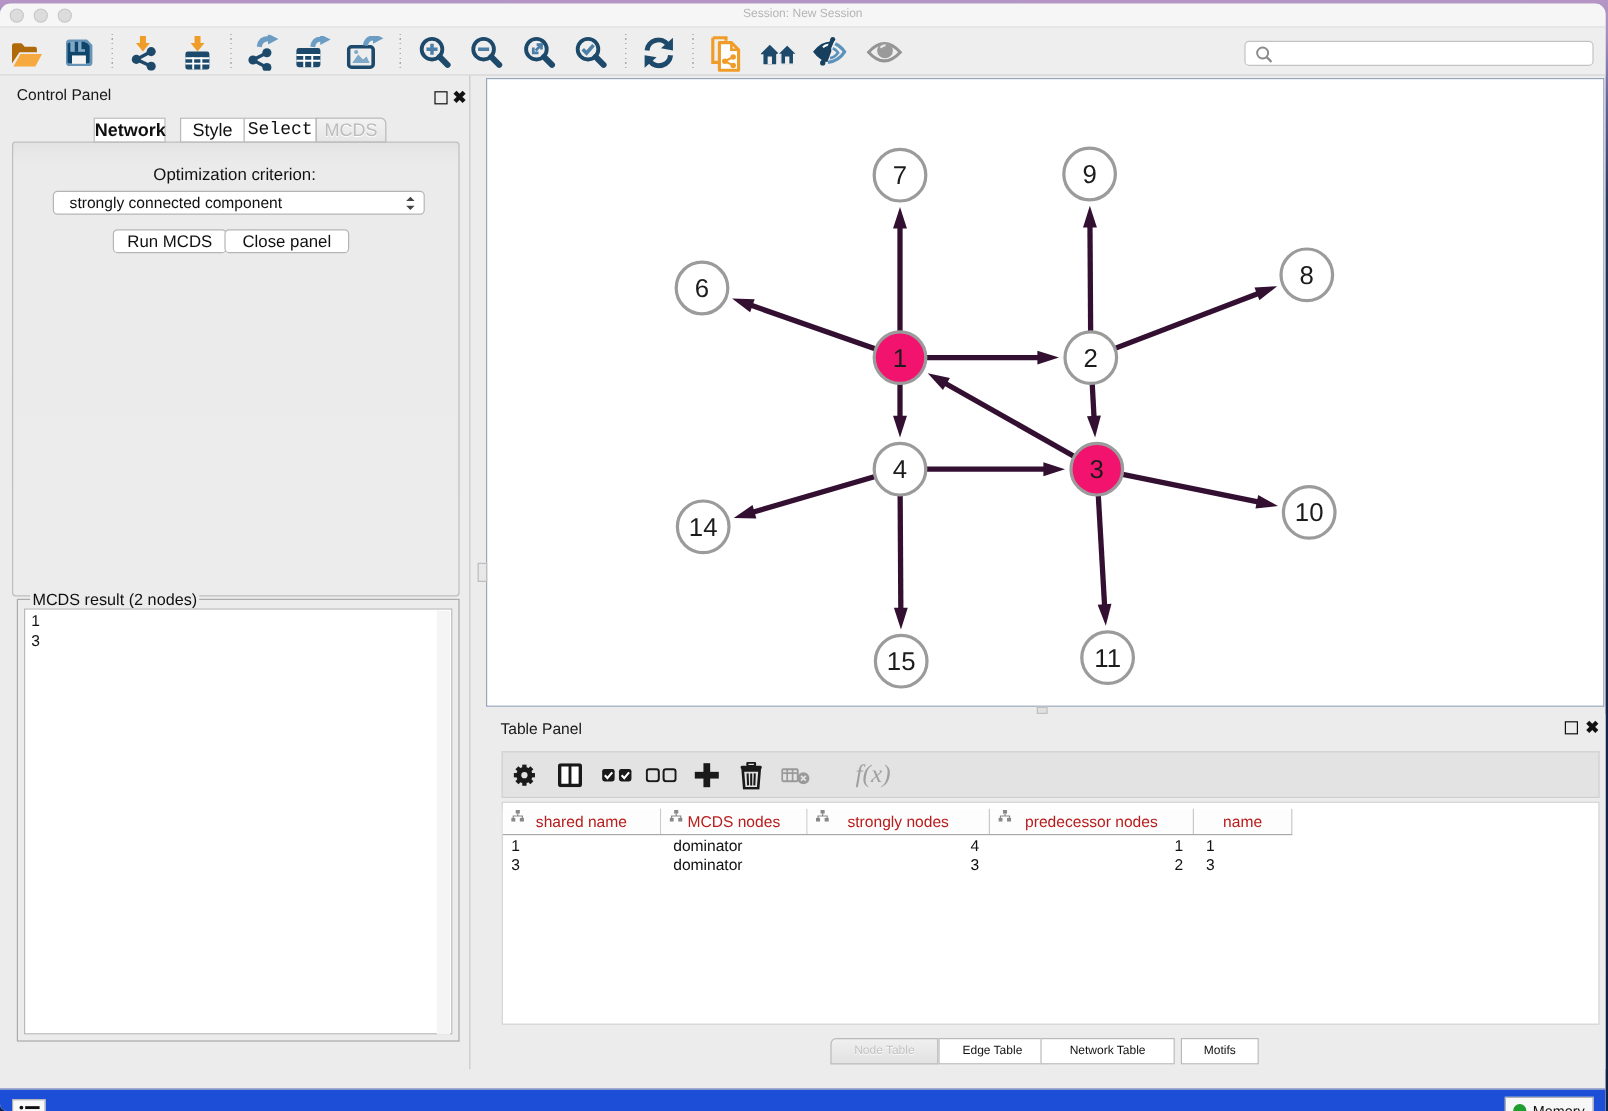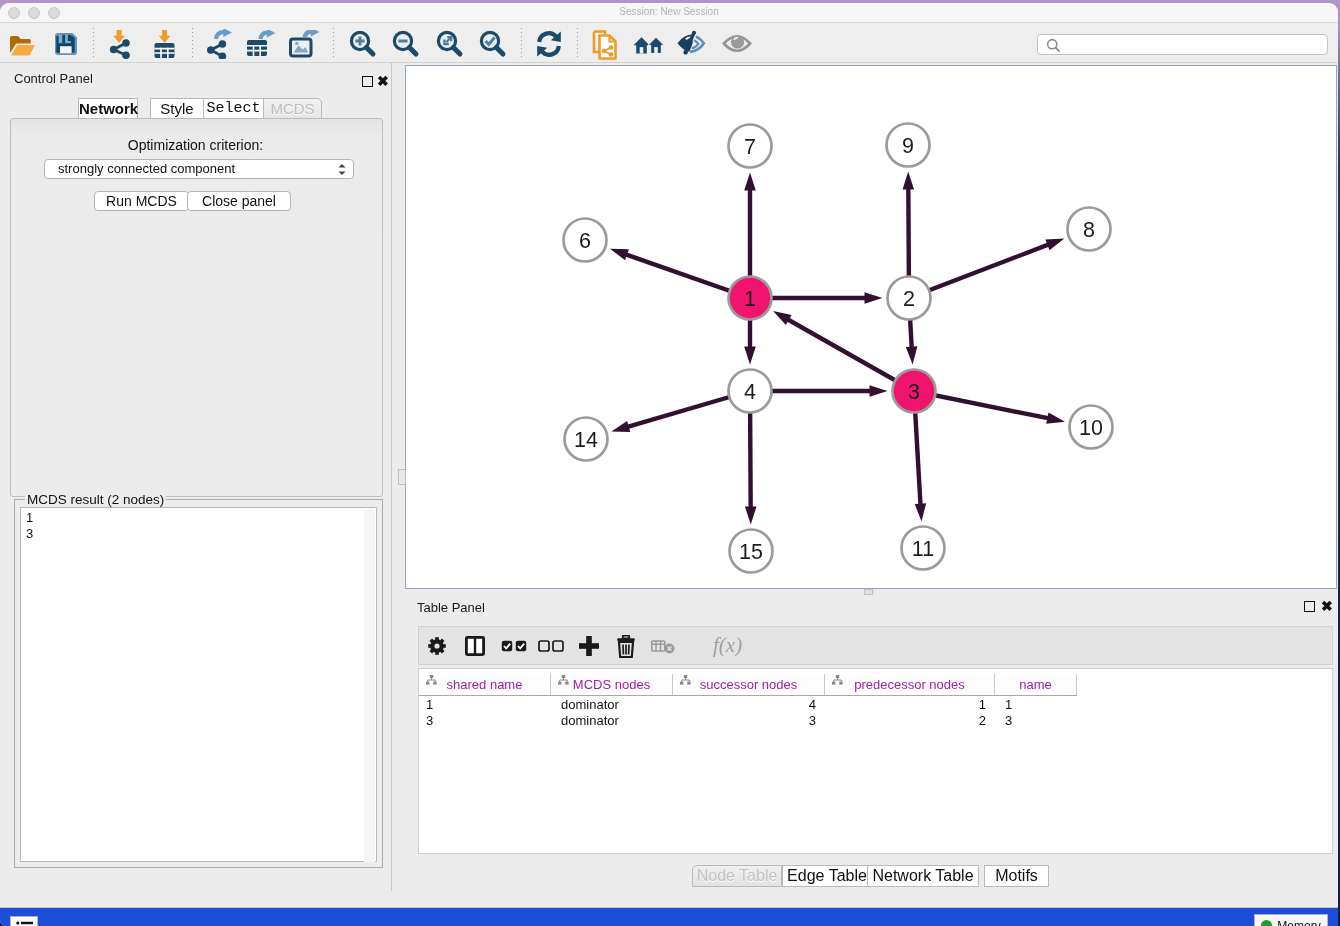--- a/index.html
+++ b/index.html
@@ -64,26 +64,26 @@
   #nettext { position:absolute; top:4px; width:100%; text-align:center;
     font-size:13px; font-weight:bold; color:#111; }
   
   #tpanel { position:absolute; left:405px; top:592px; width:933px; height:296px; background:#ececec; }
   #tphead { position:absolute; left:12px; top:5px; font-size:13px; color:#1a1a1a; }
   #tptools { position:absolute; left:13px; top:31px; width:915px; height:39px;
     background:#e3e3e3; border:1px solid #d0d0d0; }
   #ttable { position:absolute; left:13px; top:73px; width:915px; height:186px;
     background:#fff; border:1px solid #cfcfcf; }
   .hcell { position:absolute; top:5px; height:21px; background:#fdfdfd;
-    border-right:1px solid #c9c9c9; font-size:13px; color:#a21caf; text-align:center;
+    border-right:1px solid #c9c9c9; font-size:13px; color:#b91c1c; text-align:center;
     line-height:21px; }
   .tcell { position:absolute; font-size:13px; color:#111; height:16px; line-height:16px; }
   
   .btab { position:absolute; top:270px; height:22px; background:#fff; border:1px solid #b9b9b9;
-    font-size:16px; color:#111; text-align:center; line-height:20px; }
+    font-size:10px; color:#111; text-align:center; line-height:20px; }
   .btabsel { background:linear-gradient(#efefef,#e2e2e2); color:#c2c2c2;
     text-shadow:0 1px 0 #fff; border-radius:5px 0 0 0; }
   
   #statusbar { position:absolute; left:0; top:888px; width:100%; height:35px;
     background:#1d4ed8; border-top:1px solid #c4c4c4;margin-top:16px; }
   #listbtn { position:absolute; left:10px; top:8px; width:28px; height:21px;
     background:#fafafa; border:1px solid #b0b0b0; }
   #membtn { position:absolute; right:10px; top:6px; width:74px; height:24px;
     background:#f7f7f7; border:1px solid #b0b0b0; font-size:12px; color:#111;
     text-align:center; line-height:22px; }
@@ -390,21 +390,21 @@
           <rect x="7.2" y="6.6" width="3.4" height="3" fill="#888"></rect>
 <path d="M5.5 3 L5.5 5 M1.7 6.6 L1.7 5 L9.3 5 L9.3 6.6" fill="none" stroke="#888" stroke-width="1"></path>
         </svg>
         <div class="hcell" style="left:132px;width:122px;">MCDS nodes</div>
         <svg style="position:absolute;left:139px;top:6px" width="11" height="10" viewBox="0 0 11 10">
 <rect x="3.8" y="0" width="3.4" height="3" fill="#888"></rect>
           <rect x="0" y="6.6" width="3.4" height="3" fill="#888"></rect>
           <rect x="7.2" y="6.6" width="3.4" height="3" fill="#888"></rect>
 <path d="M5.5 3 L5.5 5 M1.7 6.6 L1.7 5 L9.3 5 L9.3 6.6" fill="none" stroke="#888" stroke-width="1"></path>
         </svg>
-        <div class="hcell" style="left:254px;width:152px;">successor nodes</div>
+        <div class="hcell" style="left:254px;width:152px;">strongly nodes</div>
         <svg style="position:absolute;left:261px;top:6px" width="11" height="10" viewBox="0 0 11 10">
 <rect x="3.8" y="0" width="3.4" height="3" fill="#888"></rect>
           <rect x="0" y="6.6" width="3.4" height="3" fill="#888"></rect>
           <rect x="7.2" y="6.6" width="3.4" height="3" fill="#888"></rect>
 <path d="M5.5 3 L5.5 5 M1.7 6.6 L1.7 5 L9.3 5 L9.3 6.6" fill="none" stroke="#888" stroke-width="1"></path>
         </svg>
         <div class="hcell" style="left:406px;width:170px;">predecessor nodes</div>
         <svg style="position:absolute;left:413px;top:6px" width="11" height="10" viewBox="0 0 11 10">
 <rect x="3.8" y="0" width="3.4" height="3" fill="#888"></rect>
           <rect x="0" y="6.6" width="3.4" height="3" fill="#888"></rect>

